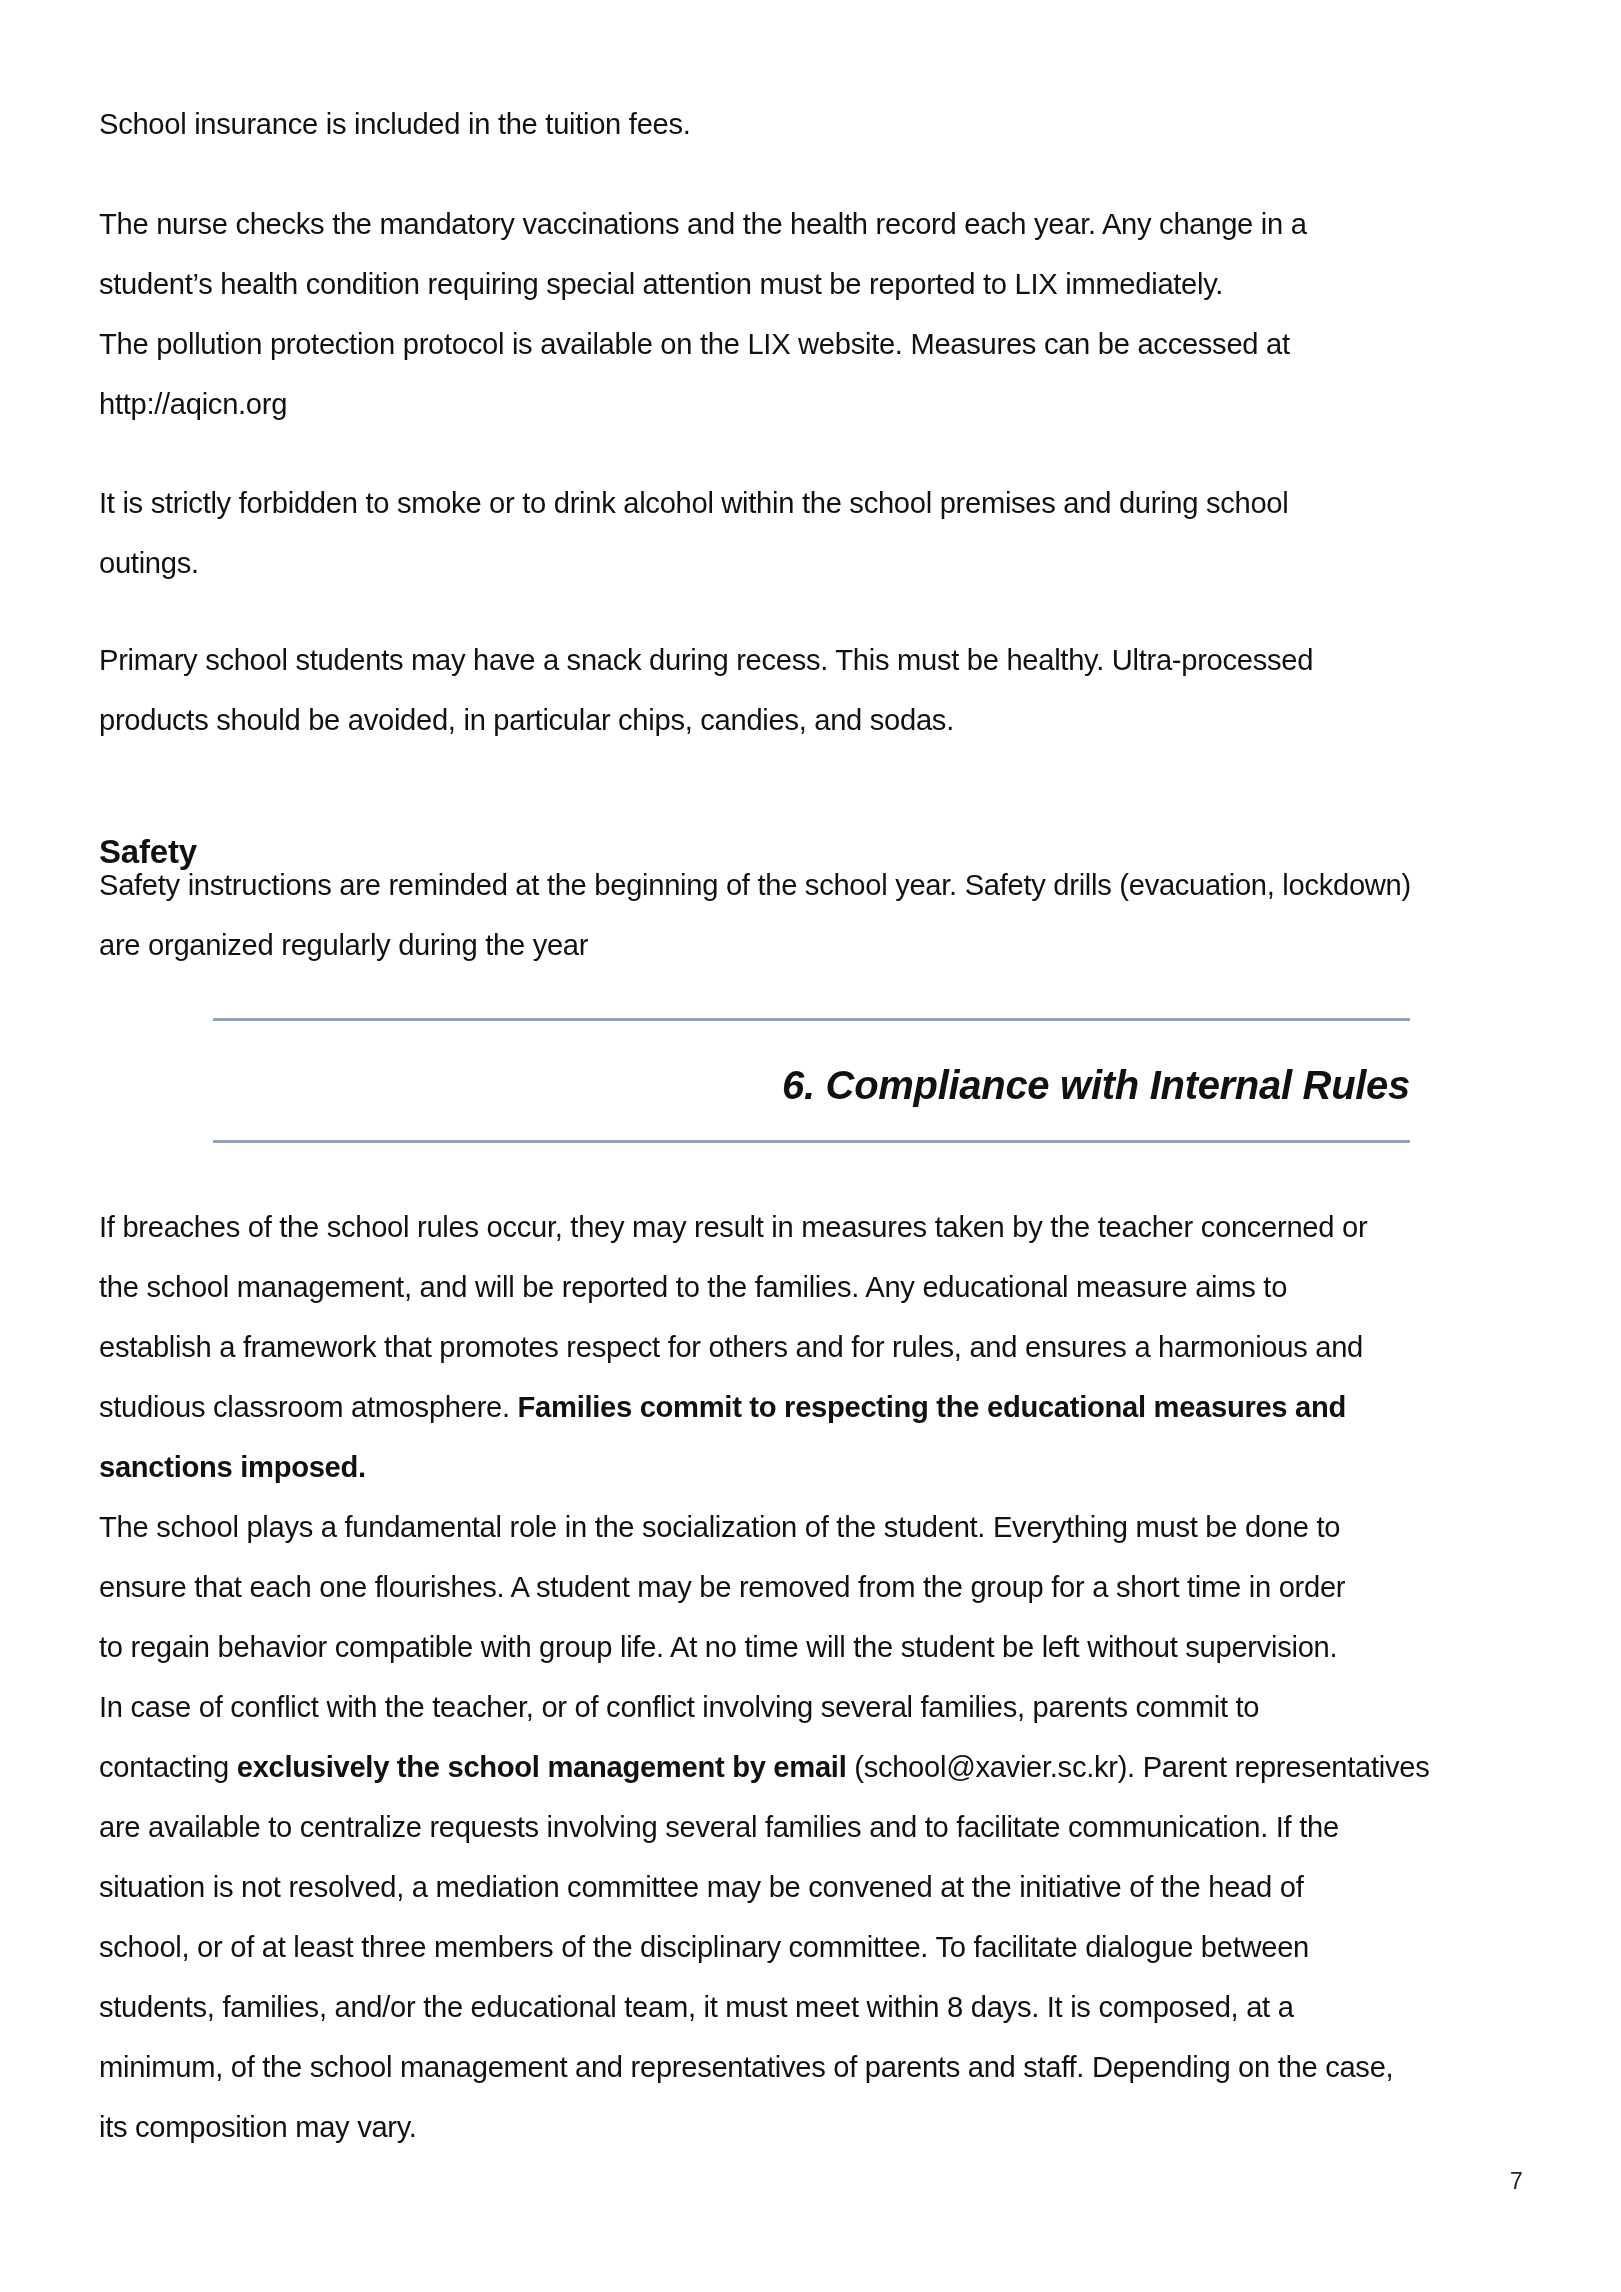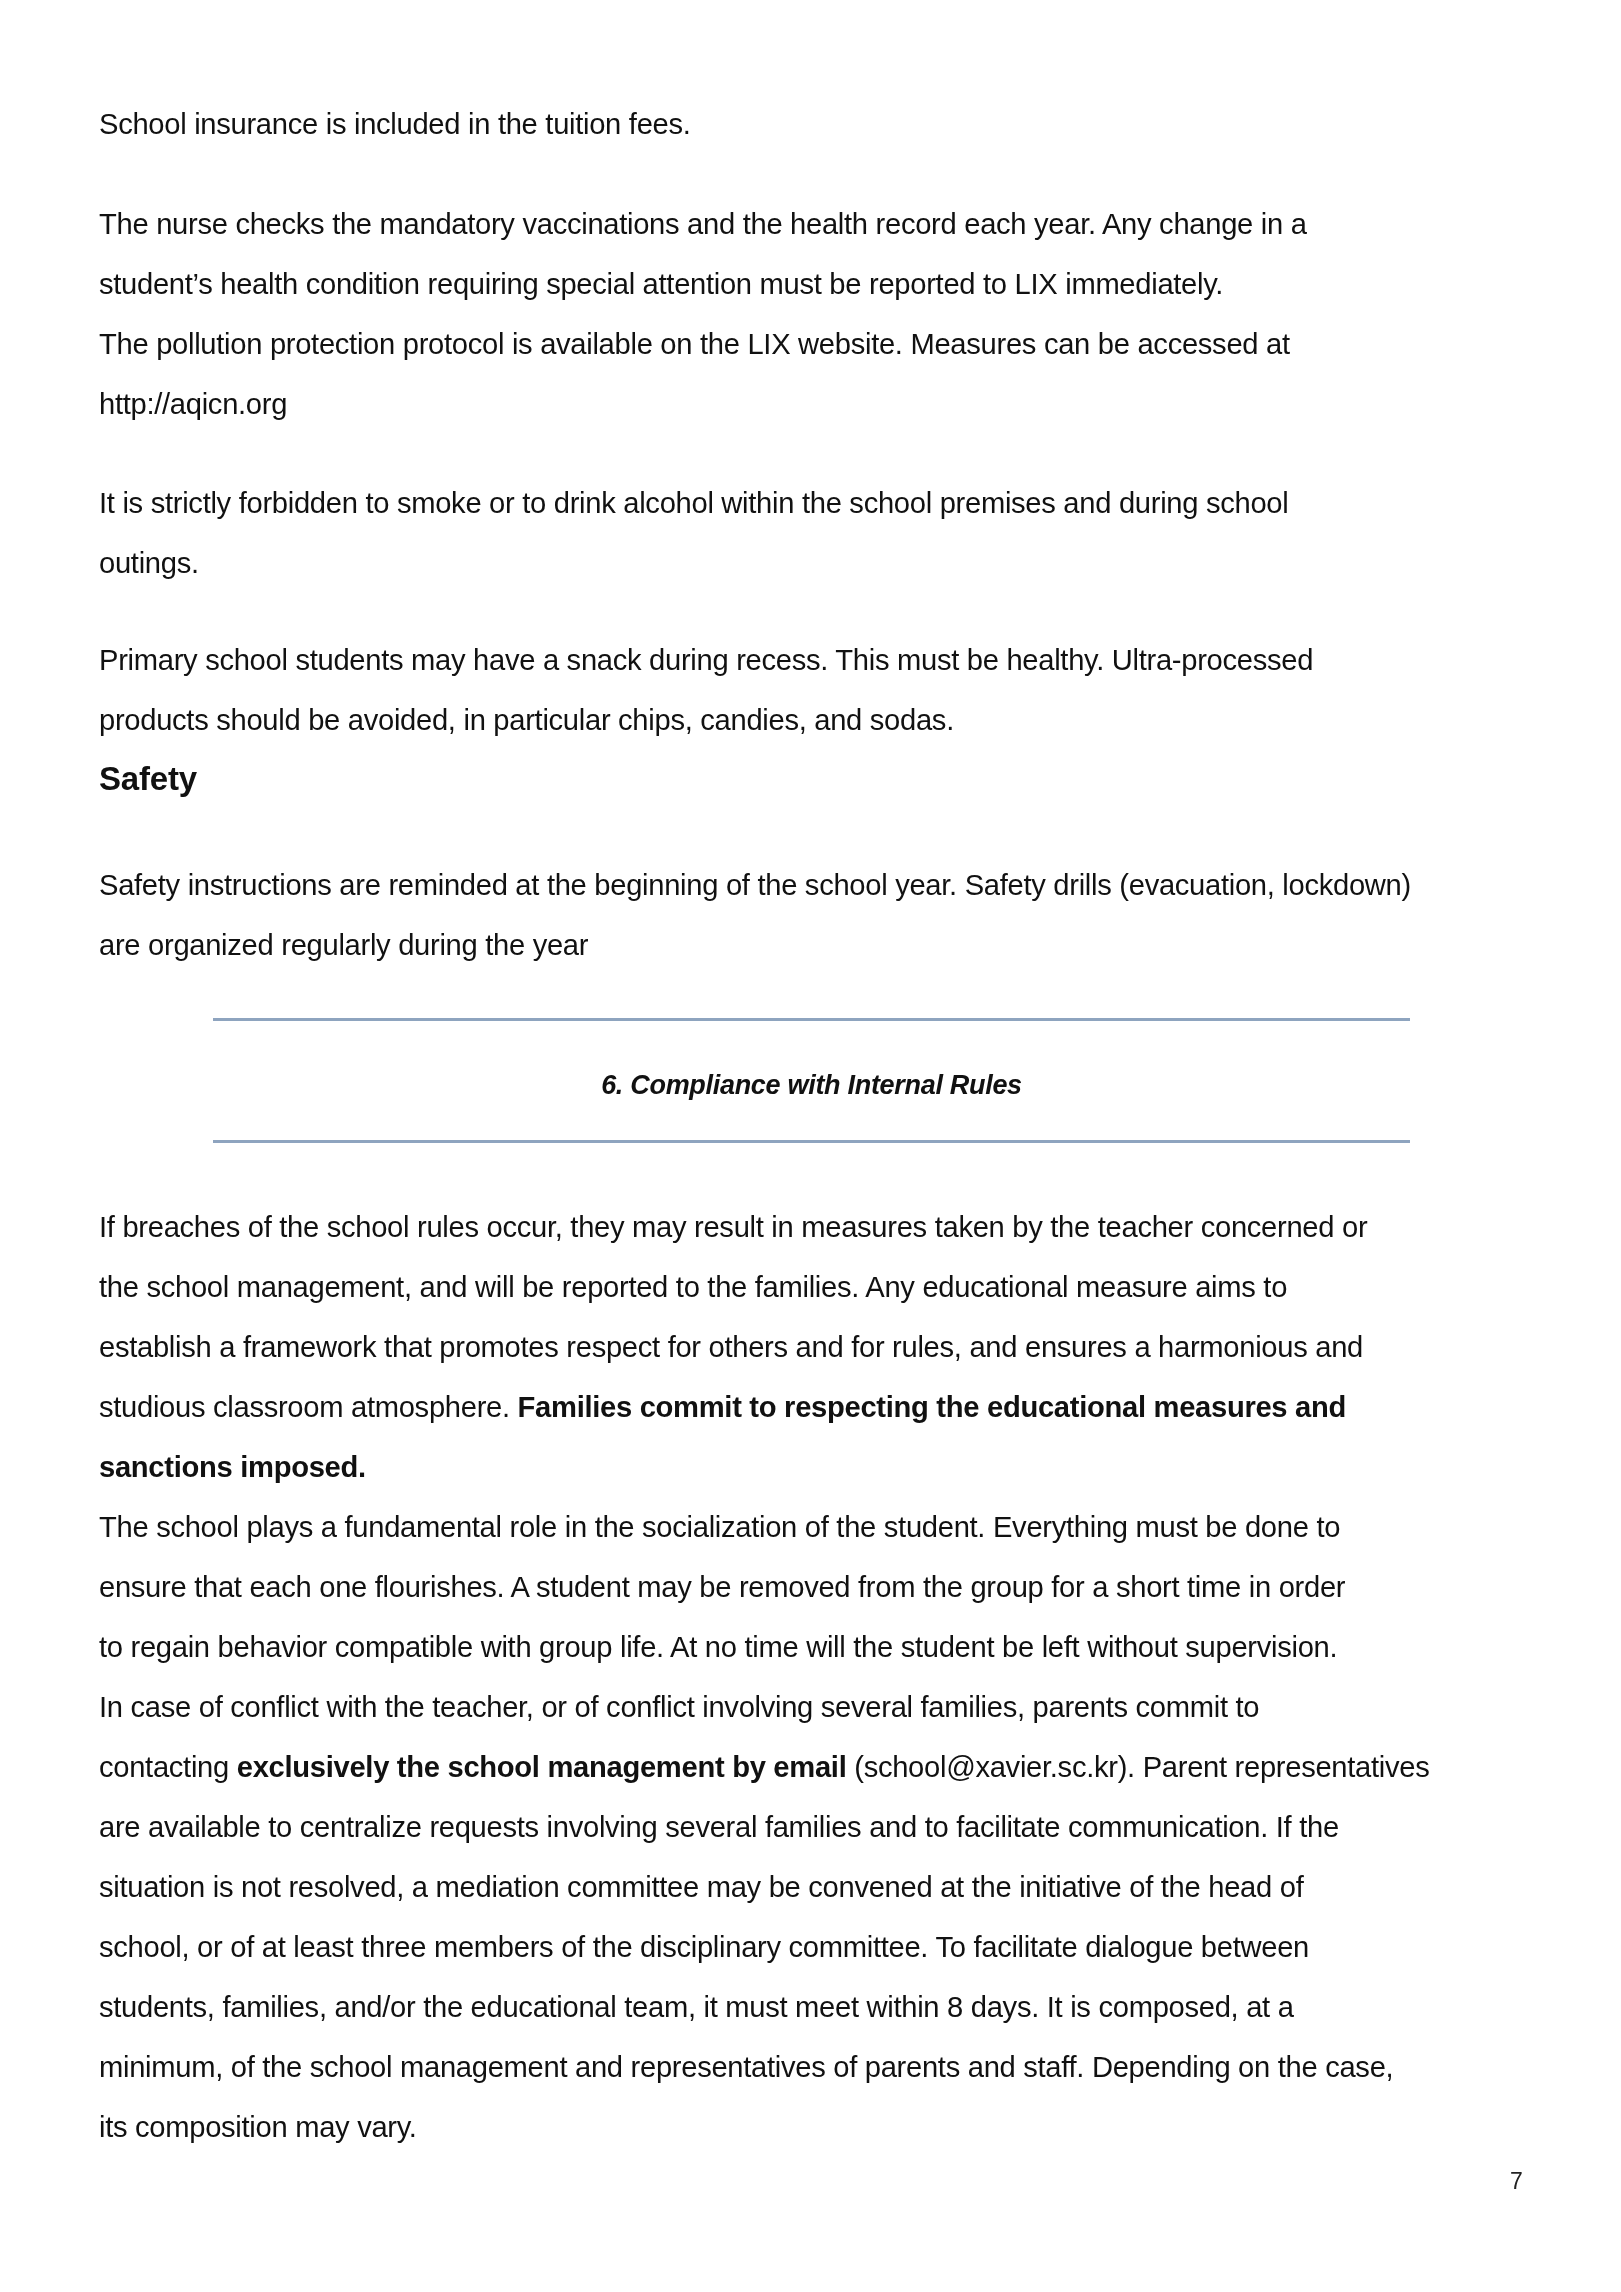--- a/index.html
+++ b/index.html
@@ -2,25 +2,25 @@
 <html style="font-size:14.3px"><head>
 <meta charset="utf-8">
 <style>
   html, body { margin: 0; padding: 0; background: #ffffff; }
   body { width: 1622px; height: 2293px; position: relative; overflow: hidden;
          font-family: "Liberation Sans", "DejaVu Sans", sans-serif; color: #111111; }
   .line { position: absolute; left: 99px; font-size: 29.6px; line-height: 36px;
           white-space: nowrap; letter-spacing: -0.3px; transform: scaleX(0.985);
           transform-origin: left center; }
   .bold { font-weight: bold; }
-  .h-safety { position: absolute; left: 99px; top: 759px; font-size: 33px; font-weight: bold;
+  .h-safety { position: absolute; left: 99px; top: 832px; font-size: 33px; font-weight: bold;
               line-height: 39px; letter-spacing: -0.2px; }
   .divider { position: absolute; left: 213px; width: 1197px; height: 2.7px; background: #8ea4bf; }
-  .section-title { position: absolute; left: 213px; width: 1197px; top: 1066px; text-align: center;
-                   font-size: 27px; font-weight: bold; font-style: italic; line-height: 39px;
+  .section-title { position: absolute; left: 213px; width: 1197px; top: 1066px; text-align: right;
+                   font-size: 40px; font-weight: bold; font-style: italic; line-height: 39px;
                    letter-spacing: -0.3px; }
   .page-num { position: absolute; left: 1510px; top: 2168px; font-size: 23px; line-height: 27px; color: #222; }
 </style>
 </head>
 <body>
 
 <div class="line" style="top:106px">School insurance is included in the tuition fees.</div>
 
 <div class="line" style="top:206px">The nurse checks the mandatory vaccinations and the health record each year. Any change in a</div>
 <div class="line" style="top:266px">student’s health condition requiring special attention must be reported to LIX immediately.</div>

